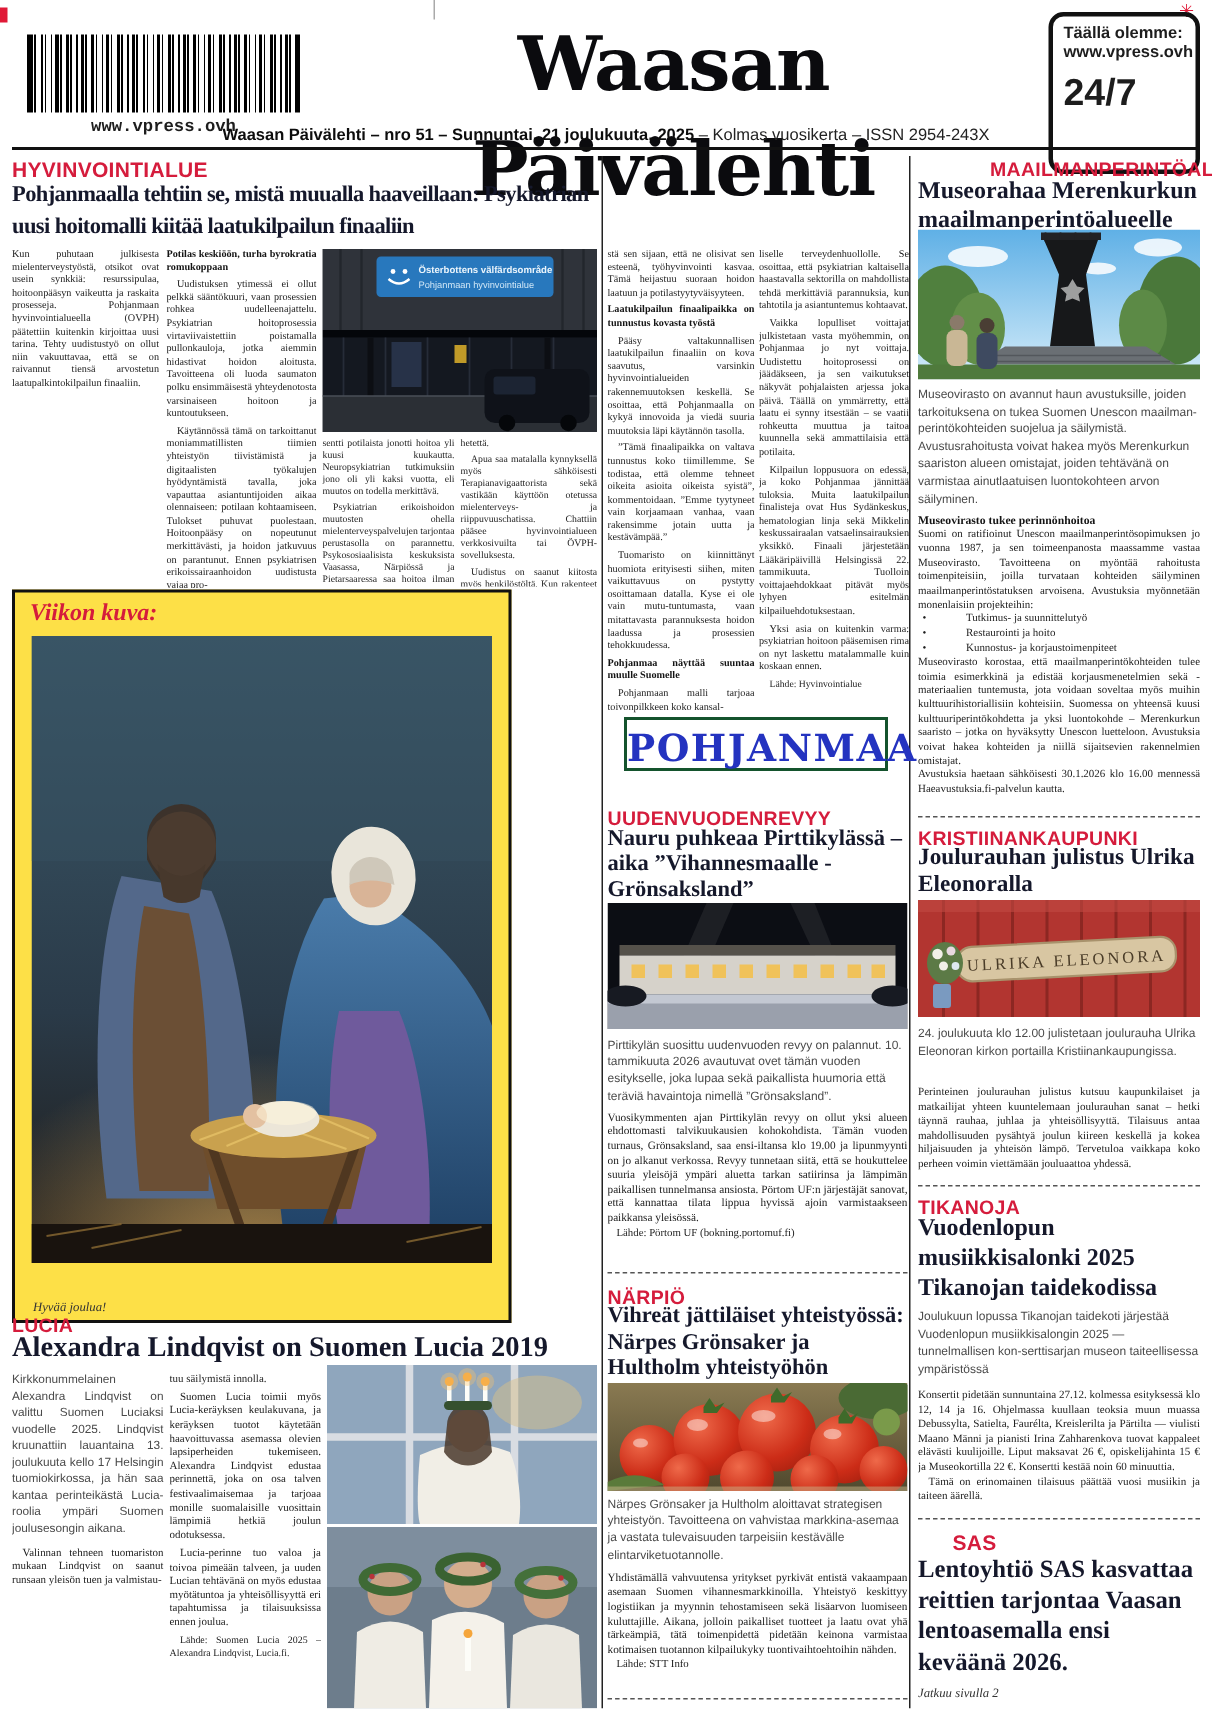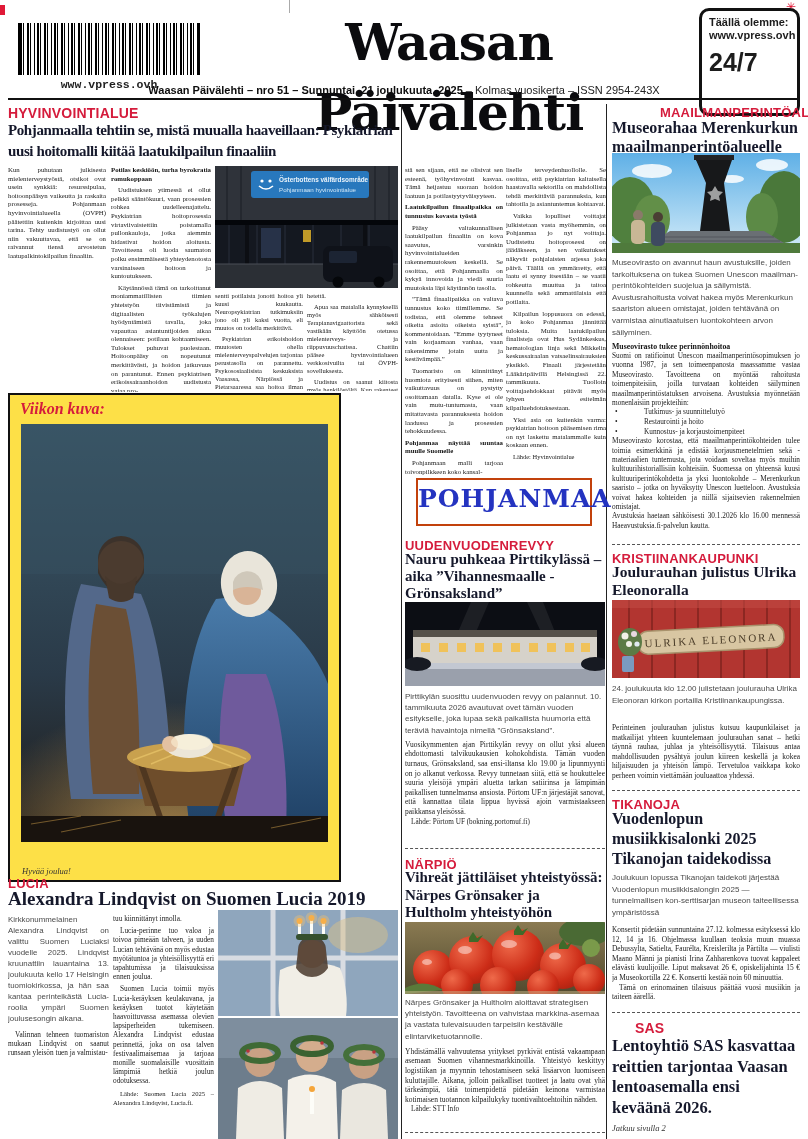--- a/index.html
+++ b/index.html
@@ -188,23 +188,23 @@
 </div>
 
 <div class="abs kicker" style="left:8px;top:876px;font-size:13px;">LUCIA</div>
 <div class="abs hl" style="left:8px;top:888px;width:392px;font-size:19px;line-height:22px;">Alexandra Lindqvist on Suomen Lucia 2019</div>
 
 <div class="abs col" style="left:8px;top:914px;width:101px;height:225px;font-size:7.3px;line-height:9.2px;">
   <p class="lead" style="font-size:7.9px;line-height:11px;margin-bottom:6px;">Kirkkonummelainen Alexandra Lindqvist on valittu Suomen Luciaksi vuodelle 2025. Lindqvist kruunattiin lauantaina 13. joulukuuta kello 17 Helsingin tuomiokirkossa, ja hän saa kantaa perinteikästä Lucia-roolia ympäri Suomen joulusesongin aikana.</p>
   <p>Valinnan tehneen tuomariston mukaan Lindqvist on saanut runsaan yleisön tuen ja valmistau-</p>
 </div>
 <div class="abs col" style="left:113px;top:914px;width:101px;height:225px;font-size:7.3px;line-height:9.2px;">
-  <p>tuu kiinnittänyt innolla.</p>
+  <p>tuu säilymistä innolla.</p>
+  <p>Suomen Lucia toimii myös Lucia-keräyksen keulakuvana, ja keräyksen tuotot käytetään haavoittuvassa asemassa olevien lapsiperheiden tukemiseen. Alexandra Lindqvist edustaa perinnettä, joka on osa talven festivaalimaisemaa ja tarjoaa monille suomalaisille vuosittain lämpimiä hetkiä joulun odotuksessa.</p>
   <p>Lucia-perinne tuo valoa ja toivoa pimeään talveen, ja uuden Lucian tehtävänä on myös edustaa myötätuntoa ja yhteisöllisyyttä eri tapahtumissa ja tilaisuuksissa ennen joulua.</p>
-  <p>Suomen Lucia toimii myös Lucia-keräyksen keulakuvana, ja keräyksen tuotot käytetään haavoittuvassa asemassa olevien lapsiperheiden tukemiseen. Alexandra Lindqvist edustaa perinnettä, joka on osa talven festivaalimaisemaa ja tarjoaa monille suomalaisille vuosittain lämpimiä hetkiä joulun odotuksessa.</p>
   <p class="src" style="font-size:6.6px;">Lähde: Suomen Lucia 2025 – Alexandra Lindqvist, Lucia.fi.</p>
 </div>
 
 <svg class="abs photo" style="left:218px;top:910px;" width="180" height="106" viewBox="0 0 180 106">
   <rect width="180" height="106" fill="#8fa6bd"></rect>
   <g stroke="#d8dce2" stroke-width="5">
       <line x1="55" y1="0" x2="55" y2="106"></line>
       <line x1="125" y1="0" x2="125" y2="106"></line>
       <line x1="0" y1="48" x2="180" y2="48"></line>
     </g>
@@ -258,21 +258,21 @@
   <p>Pohjanmaan malli tarjoaa toivonpilkkeen koko kansal-</p>
 </div>
 <div class="abs col" style="left:506px;top:166px;width:100px;height:312px;font-size:6.8px;line-height:8.6px;">
   <p>liselle terveydenhuollolle. Se osoittaa, että psykiatrian kaltaisella haastavalla sektorilla on mahdollista tehdä merkittäviä parannuksia, kun tahtotila ja asiantuntemus kohtaavat.</p>
   <p>Vaikka lopulliset voittajat julkistetaan vasta myöhemmin, on Pohjanmaa jo nyt voittaja. Uudistettu hoitoprosessi on jäädäkseen, ja sen vaikutukset näkyvät pohjalaisten arjessa joka päivä. Täällä on ymmärretty, että laatu ei synny itsestään – se vaatii rohkeutta muuttua ja taitoa kuunnella sekä ammattilaisia että potilaita.</p>
   <p>Kilpailun loppusuora on edessä, ja koko Pohjanmaa jännittää tuloksia. Muita laatukilpailun finalisteja ovat Hus Sydänkeskus, hematologian linja sekä Mikkelin keskussairaalan vatsaelinsairauksien yksikkö. Finaali järjestetään Lääkäripäivillä Helsingissä 22. tammikuuta. Tuolloin voittajaehdokkaat pitävät myös lyhyen esitelmän kilpailuehdotuksestaan.</p>
   <p>Yksi asia on kuitenkin varma: psykiatrian hoitoon pääsemisen rima on nyt laskettu matalammalle kuin koskaan ennen.</p>
   <p class="src">Lähde: Hyvinvointialue</p>
 </div>
 
-<div class="abs" style="left:416px;top:478px;width:176px;height:48px;border:2px solid #c2410c;">
+<div class="abs" style="left:416px;top:478px;width:176px;height:36px;border:2px solid #14532d;">
   <div class="regiontitle" style="font-size:25px;line-height:38px;">POHJANMAA</div>
 </div>
 
 <div class="abs kicker" style="left:405px;top:538px;font-size:13px;">UUDENVUODENREVYY</div>
 <div class="abs hl" style="left:405px;top:551px;width:200px;font-size:15px;line-height:17px;">Nauru puhkeaa Pirttikylässä – aika ”Vihannesmaalle - Grönsaksland”</div>
 <svg class="abs photo" style="left:405px;top:602px;" width="200" height="84" viewBox="0 0 200 84">
   <rect width="200" height="84" fill="#0c0e14"></rect>
   <polygon points="40,60 66,0 84,0 58,60" fill="#ffffff" opacity="0.07"></polygon>
   <polygon points="150,60 122,0 138,0 162,60" fill="#ffffff" opacity="0.07"></polygon>
   <rect x="8" y="28" width="184" height="7" fill="#55514a"></rect>

